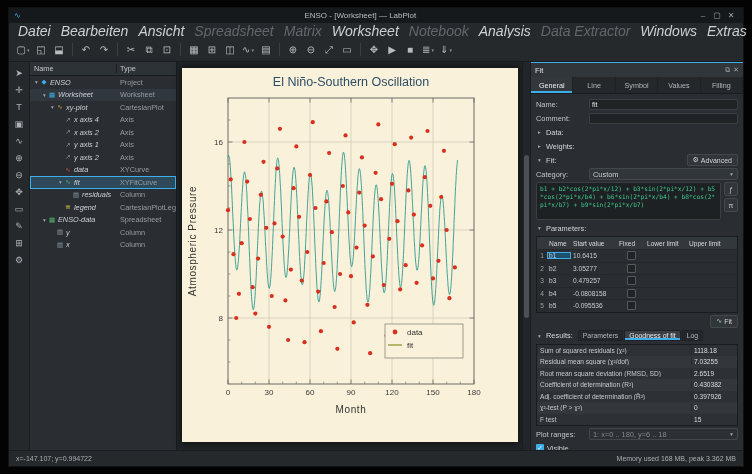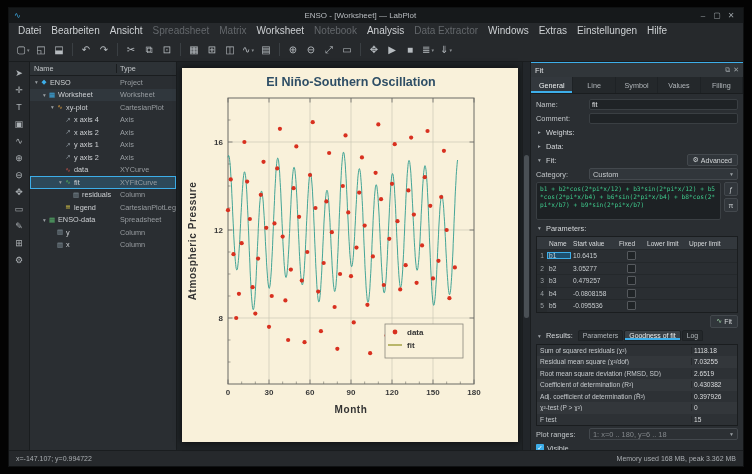--- a/index.html
+++ b/index.html
@@ -7,21 +7,21 @@
        font-family:"Liberation Sans",sans-serif;-webkit-font-smoothing:antialiased;}
   .window{position:absolute;left:8px;top:7px;width:736px;height:460px;background:#2a2e32;
           border:1px solid #101213;display:flex;flex-direction:column;box-sizing:border-box;}
   
   .titlebar{height:15px;background:#16191b;display:flex;align-items:center;padding:0 5px;flex:0 0 auto;}
   .titlebar .appicon{color:#3daee9;font-size:8px;margin-right:4px;}
   .titlebar .title{flex:1;text-align:center;color:#b9bdc1;font-size:8px;white-space:nowrap;overflow:hidden;}
   .wbtn{color:#9aa0a4;font-size:8px;width:14px;text-align:center;cursor:default;}
   
   .menubar{height:15px;background:#26292c;display:flex;align-items:center;padding:0 4px;flex:0 0 auto;}
-  .menu-item{font-size:10px;color:#cdd0d3;padding:0 5px;white-space:nowrap;}
+  .menu-item{font-size:14px;color:#cdd0d3;padding:0 5px;white-space:nowrap;font-style:italic;}
   .menu-item.disabled{color:#63676b;}
   
   .toolbar{height:23px;background:#26292c;border-bottom:1px solid #1a1d1f;display:flex;align-items:center;
            padding:0 5px;flex:0 0 auto;}
   .tb-icon{width:18px;height:17px;display:flex;align-items:center;justify-content:center;color:#b7bcc0;
            font-size:10px;border-radius:2px;position:relative;}
   .tb-icon .caret{font-size:5px;color:#8b9094;margin-left:1px;}
   .tb-sep{width:1px;height:13px;background:#3a3f43;margin:0 4px;}
   
   .main{flex:1;display:flex;min-height:0;}
@@ -40,28 +40,28 @@
                 border-radius:2px;color:#d8dadc;font-size:7px;padding:0 3px;font-family:"Liberation Sans",sans-serif;}
   .search-input::placeholder{color:#7c8185;}
   .cols{display:flex;height:13px;background:#2d3236;border-bottom:1px solid #1a1d1f;
         font-size:7.3px;color:#c3c7ca;align-items:center;flex:0 0 auto;}
   .col-name{flex:1;padding-left:4px;border-right:1px solid #1a1d1f;}
   .col-type{width:56px;padding-left:3px;}
   .tree{flex:1;overflow:hidden;font-size:7.3px;color:#ced1d4;}
   .trow{display:flex;align-items:center;height:12.5px;box-sizing:border-box;}
   .trow .exp{width:7px;font-size:5.5px;color:#9aa0a4;text-align:center;flex:0 0 auto;}
   .trow .ticon{width:8px;font-size:6.5px;text-align:center;margin-right:2px;flex:0 0 auto;}
-  .trow .tname{flex:1;white-space:nowrap;overflow:hidden;}
+  .trow .tname{flex:1;white-space:nowrap;overflow:hidden;font-style:italic;}
   .trow .ttype{width:56px;color:#989da1;white-space:nowrap;overflow:hidden;flex:0 0 auto;}
   .trow.selected{background:rgba(61,174,233,.22);outline:1px solid #3daee9;outline-offset:-1px;}
   .trow.highlight{background:#30373d;}
   
   .center{flex:1;background:#1f2326;display:flex;min-width:0;position:relative;}
   .page{margin:6px auto 8px auto;width:336px;height:374px;background:#f9f1da;
-        box-shadow:0 0 7px rgba(0,0,0,.65);flex:0 0 auto;font-weight:bold;}
+        box-shadow:0 0 7px rgba(0,0,0,.65);flex:0 0 auto;}
   .vscroll{width:7px;background:#22262a;border-left:1px solid #1a1d1f;position:relative;flex:0 0 auto;}
   .vthumb{position:absolute;left:1px;right:1px;top:24%;height:42%;background:#4a5055;border-radius:3px;}
   
   .fit-dock{width:212px;background:#2a2e32;border-left:1px solid #1a1d1f;display:flex;
             flex-direction:column;flex:0 0 auto;font-size:7.4px;color:#c9cdd0;}
   .dock-head{height:14px;background:#31363a;border-top:1px solid #3daee9;display:flex;align-items:center;
              padding:0 4px;font-size:7.6px;color:#e2e4e6;flex:0 0 auto;}
   .dock-head .ph-icons{margin-left:auto;display:flex;gap:3px;color:#9aa0a4;font-size:7px;}
   .dtabs{display:flex;height:16px;background:#24282b;border-bottom:1px solid #1a1d1f;flex:0 0 auto;}
   .dtab{flex:1;display:flex;align-items:center;justify-content:center;font-size:7.2px;color:#b2b7bb;
@@ -541,25 +541,25 @@
           <span class="flabel">Name:</span>
           <input class="tinput" value="fit" style="">
         </div>
         <div class="frow">
           <span class="flabel">Comment:</span>
           <input class="tinput" style="">
         </div>
 
         <div class="frow">
           <span class="chev">▸</span>
+          <span class="sect">Data:</span>
+        </div>
+        <div class="frow">
+          <span class="chev">▸</span>
           <span class="sect">Weights:</span>
-        </div>
-        <div class="frow">
-          <span class="chev">▸</span>
-          <span class="sect">Data:</span>
         </div>
 
         <div class="frow">
           <span class="chev">▾</span>
           <span class="sect">Fit:</span>
           <span class="btn" style="margin-left:auto">
             <span class="bicon" style="color:#c8cccf">⚙</span>
             <span>Advanced</span>
           </span>
         </div>

